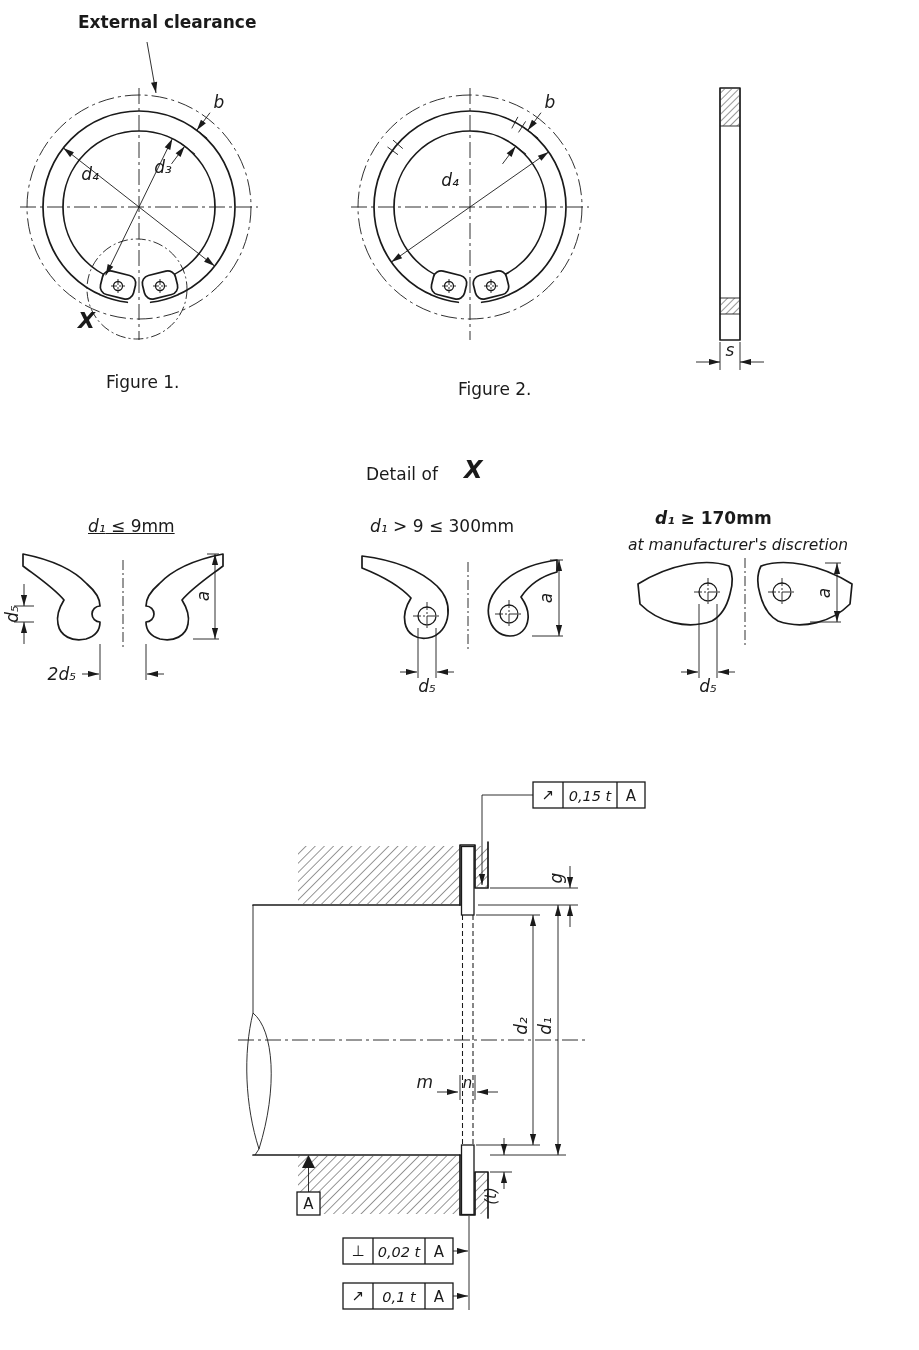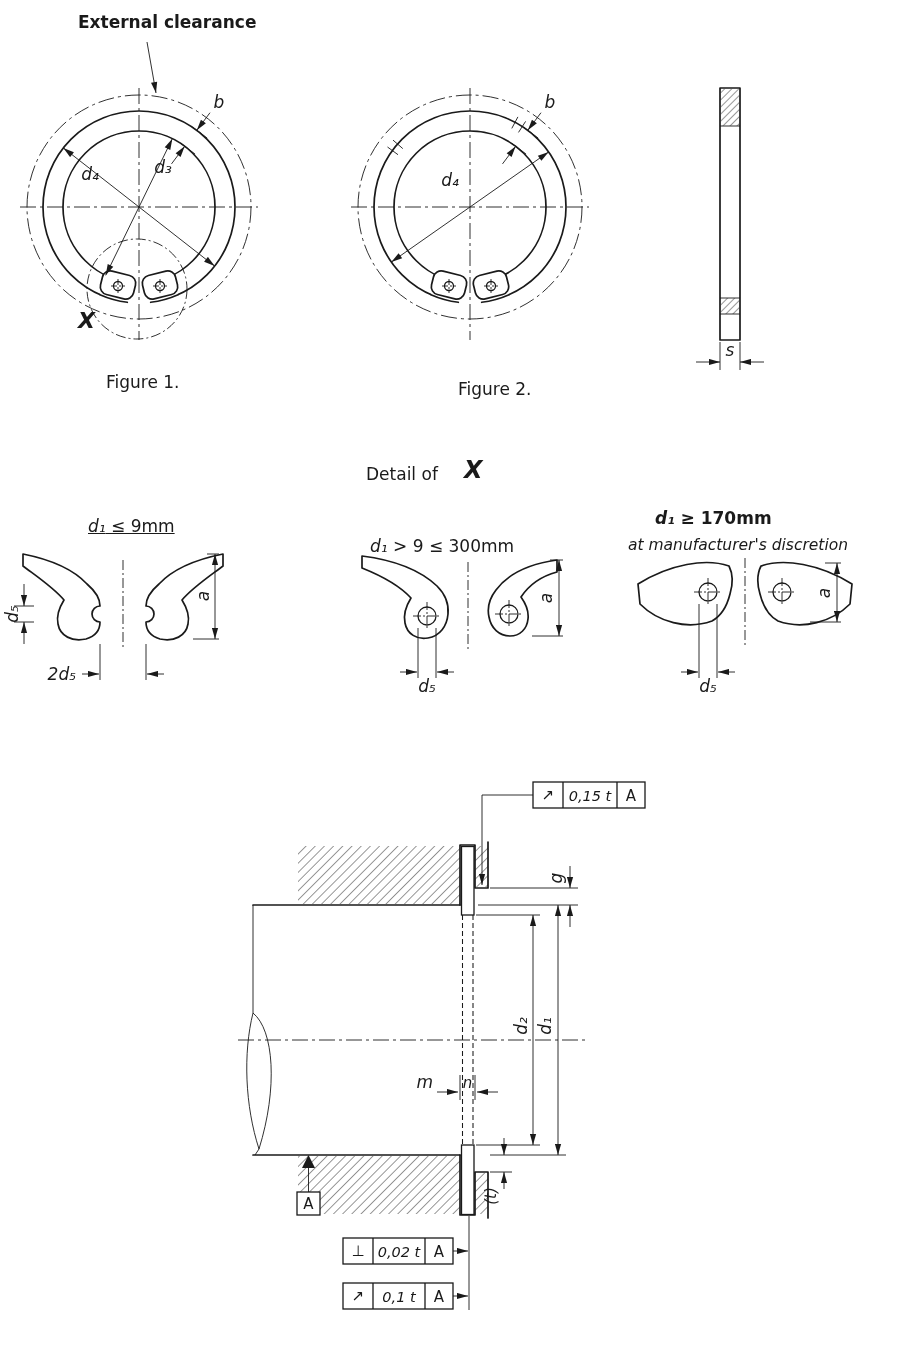--- a/index.html
+++ b/index.html
@@ -160,21 +160,21 @@
       <line class="thin" x1="8" y1="322" x2="32" y2="322" marker-end="url(#ah)"></line>
       <line class="thin" x1="76" y1="322" x2="52" y2="322" marker-end="url(#ah)"></line>
       <text class="dim" x="42" y="316" text-anchor="middle">s</text>
     </g>
   </svg>
 
   <div class="lbl" style="left:366px;top:464px;"><span>Detail of</span></div>
   <div class="lbl" style="left:464px;top:456px;font-size:24px;font-style:italic;font-weight:bold;">X</div>
 
   <div class="lbl" style="left:88px;top:516px;text-decoration:underline;"><span class="it">d₁</span><span> ≤ 9mm</span></div>
-  <div class="lbl" style="left:370px;top:516px;margin-top:20px;"><span class="it">d₁</span><span> &gt; 9 ≤ 300mm</span></div>
+  <div class="lbl" style="left:370px;top:516px;"><span class="it">d₁</span><span> &gt; 9 ≤ 300mm</span></div>
   <div class="lbl" style="left:655px;top:508px;font-weight:bold;"><span class="it">d₁</span><span> ≥ 170mm</span></div>
   <div class="lbl" style="left:628px;top:534px;font-style:italic;"><small>at manufacturer's discretion</small></div>
 
   <svg style="left:8px;top:548px;" width="215" height="160" viewBox="0 0 215 160">
     <g>
       <path class="ol wf" d="M15,6 C45,12 66,22 79,36 C86,42 92,50 92,58 A8 8 0 0 0 92,74 C92,81 88,88 78,91 C64,94 52,88 50,76 C48,67 51,60 56,52 C46,40 31,30 15,18 Z"></path>
     </g>
     <g>
       <path class="ol wf" d="M215,6 C185,12 164,22 151,36 C144,42 138,50 138,58 A8 8 0 0 1 138,74 C138,81 142,88 152,91 C166,94 178,88 180,76 C182,67 179,60 174,52 C184,40 199,30 215,18 Z"></path>
     </g>

